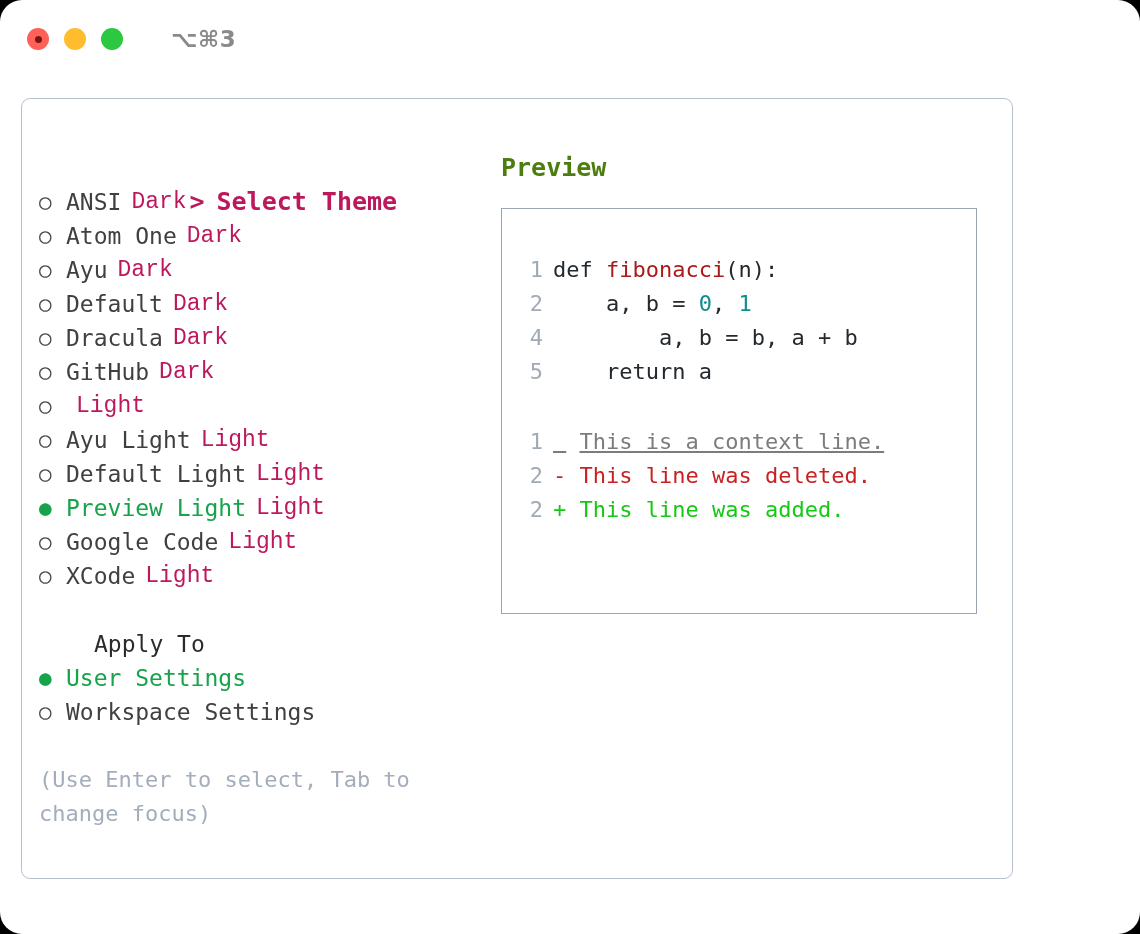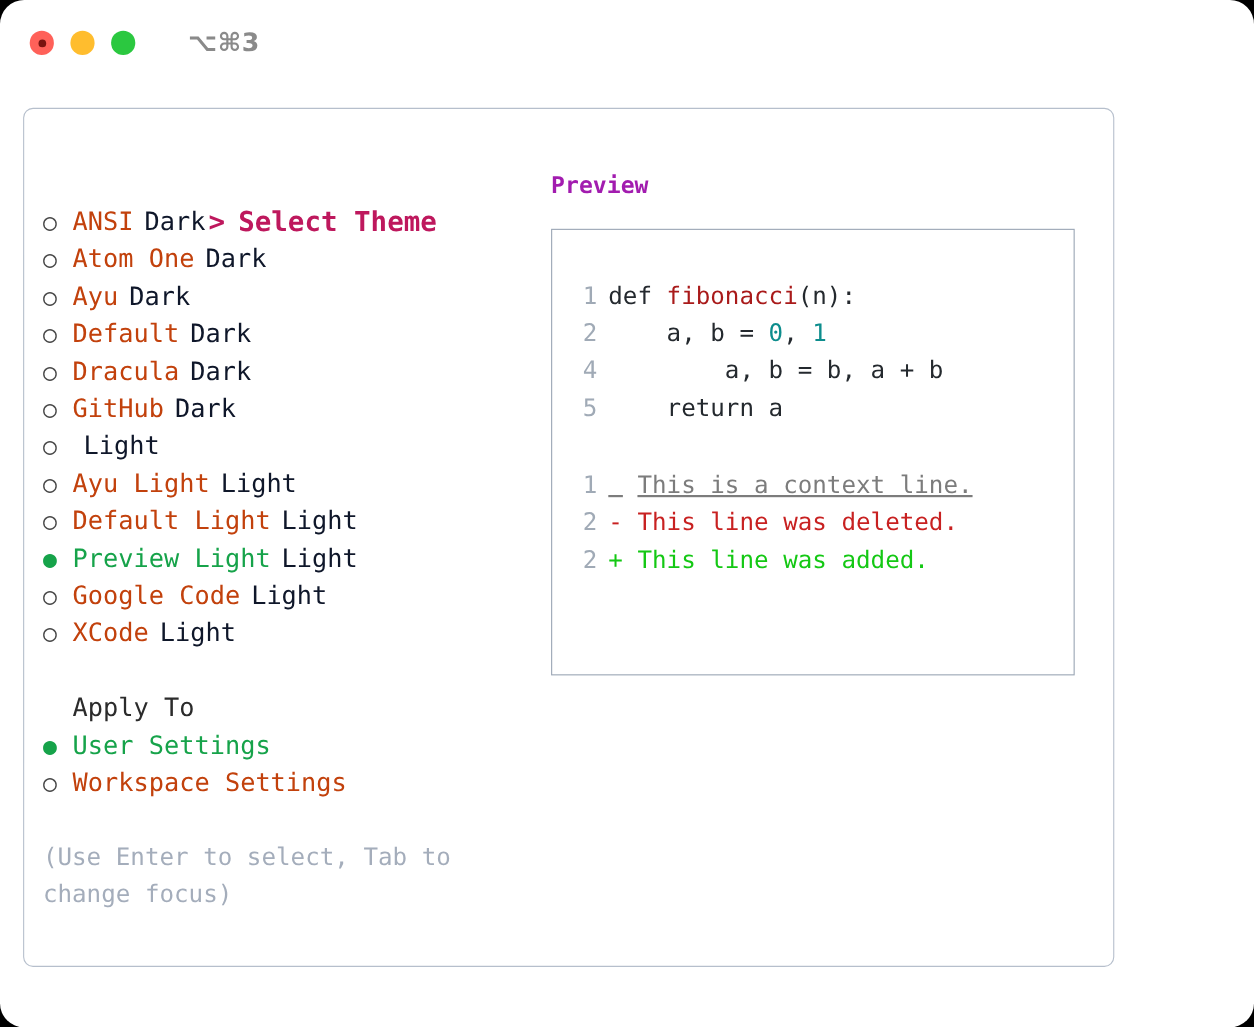--- a/index.html
+++ b/index.html
@@ -114,58 +114,60 @@
   }
   .marker {
     display: inline-block;
     width: 27px;
     flex: 0 0 27px;
     font-size: 21px;
     color: #4a4a4a;
     line-height: 34px;
   }
   .marker.sel { color: #16a34a; }
-  .opt-label { color: #c2410c; }
+  .opt-label { color: #404040; }
   .opt-row.selected .opt-label { color: #16a34a; }
   .opt-badge {
-    color: #0f172a;
+    color: #be185d;
     margin-left: 10px;
+    font-family: Liberation Mono, monospace;
   }
 
   .section-gap { height: 34px; }
 
   .section-head {
     height: 34px;
     line-height: 34px;
     font-size: 23px;
     color: #2b2b2b;
     display: flex;
     align-items: center;
+    gap: 28px;
   }
   .section-head .marker { color: transparent; }
 
   .hint {
     margin-top: 34px;
     font-size: 22px;
     line-height: 34px;
     color: #a4adbb;
     width: 400px;
   }
 
   
   .right-col {
     position: absolute;
     left: 479px;
     top: 52px;
     width: 490px;
   }
   .preview-title {
-    font-size: 21px;
+    font-size: 25px;
     font-weight: bold;
-    color: #a21caf;
+    color: #4d7c0f;
     height: 34px;
     line-height: 34px;
   }
   .preview-box {
     margin-top: 23px;
     width: 476px;
     height: 406px;
     border: 1px solid #9aa5b4;
     box-sizing: border-box;
     background: #ffffff;

